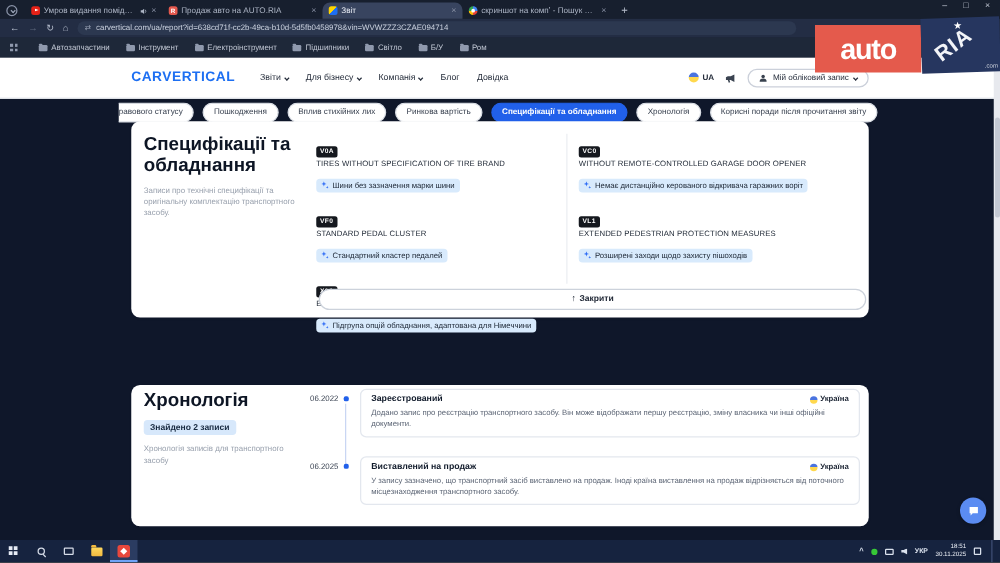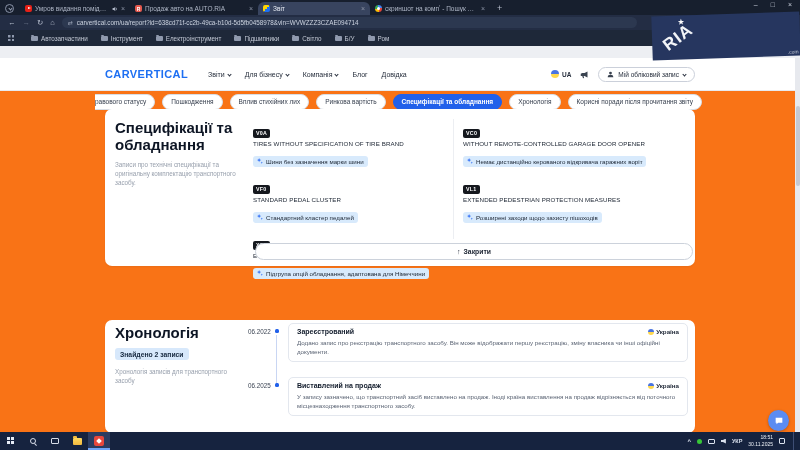--- a/index.html
+++ b/index.html
@@ -47,21 +47,21 @@
 
   
   .wm { position:absolute; top:14px; left:652px; width:148px; height:44px; display:flex; z-index:60; }
   .wm-auto { width:85px; height:38px; margin-top:6px; background:#e45a4c; display:flex; align-items:center; justify-content:center; color:#fff; font-size:23px; font-weight:bold; letter-spacing:-1px; }
   .wm-ria { flex:1; height:44px; background:#26365f; position:relative; transform:rotate(-2deg); overflow:hidden; }
   .wm-ria .ria { position:absolute; left:10px; top:12px; color:#f2f4f8; font-size:17px; font-weight:bold; transform:rotate(-35deg); letter-spacing:1px; }
   .wm-ria .star { position:absolute; left:26px; top:2px; color:#fff; font-size:8px; }
   .wm-com { position:absolute; right:2px; bottom:1px; color:#c7cdd8; font-size:5px; }
 
   
-  .site { position:absolute; top:58px; left:0; width:800px; height:386px; background:#f97316; overflow:hidden; }
+  .site { position:absolute; top:46px; left:0; width:800px; height:386px; background:#0f172a; overflow:hidden; }
   .siteheader { position:absolute; top:0; left:0; right:0; height:33px; background:#fff; border-bottom:1px solid #e8eaef; display:flex; align-items:center; padding:0 105px; }
   .logo { color:#1d6ff2; font-size:11px; font-weight:800; letter-spacing:.4px; }
   .mainnav { display:flex; gap:14px; margin-left:20px; }
   .mn-item { display:flex; align-items:center; gap:3px; font-size:7px; color:#252d3b; }
   .mn-item .chev { border-color:#252d3b; }
   .hdr-right { margin-left:auto; display:flex; align-items:center; gap:9px; }
   .flag { width:8px; height:8px; border-radius:50%; background:linear-gradient(#4a74e0 50%,#ffd84d 50%); flex:0 0 auto; }
   .lang { display:flex; align-items:center; gap:3px; font-size:6.5px; font-weight:bold; color:#252d3b; }
   .acct { display:flex; align-items:center; gap:4px; border:1px solid #cbd0da; border-radius:999px; padding:3px 8px; font-size:6.5px; color:#252d3b; }
   .acct .chev { border-color:#252d3b; }
@@ -217,20 +217,21 @@
           <span>Б/У</span>
         </span>
       <span class="bm">
           <span class="folder"></span>
           <span>Ром</span>
         </span>
     </div>
   </div>
 
   <div class="wm">
+    <div class="wm-auto">auto</div>
     <div class="wm-ria">
       <span class="star">★</span>
       <span class="ria">RIA</span>
       <span class="wm-com">.com</span>
     </div>
   </div>
 
   <div class="site">
 
     <div class="siteheader">

